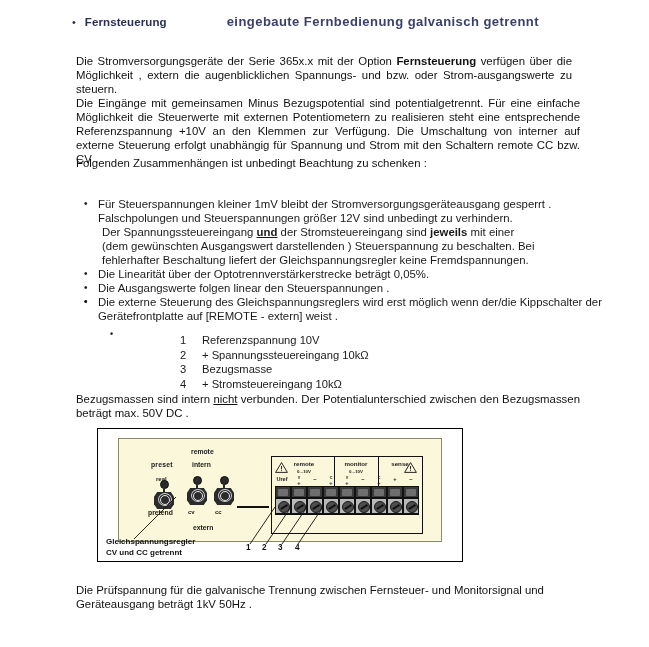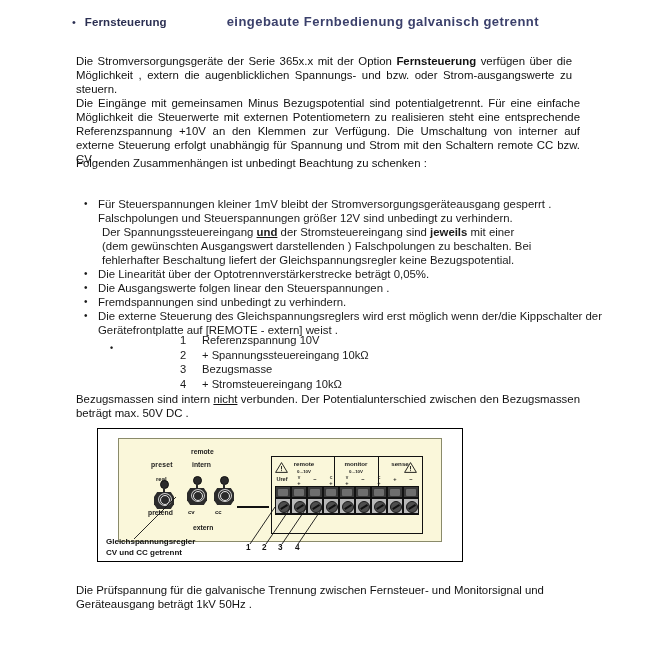--- a/index.html
+++ b/index.html
@@ -141,37 +141,36 @@
 
   <div class="blist">
 
     <div class="bi" style="height:70px;">
       <span class="bu">•</span>
       <div class="just" style="width:482px;margin-top:27px;">Für  Steuerspannungen  kleiner  1mV  bleibt  der  Stromversorgungsgeräteausgang  gesperrt .</div>
       <div>Falschpolungen und  Steuerspannungen  größer 12V  sind unbedingt zu verhindern.</div>
       <div style="padding-left:4px;">
         <span>Der Spannungssteuereingang  </span><span class="u b">und</span><span> der Stromsteuereingang   sind  </span><span class="b">jeweils</span><span> mit einer</span>
       </div>
-      <div style="padding-left:4px;">(dem  gewünschten  Ausgangswert darstellenden )  Falschpolungen  zu beschalten. Bei</div>
-      <div style="padding-left:4px;">fehlerhafter Beschaltung  liefert der Gleichspannungsregler keine Bezugspotential.</div>
+      <div style="padding-left:4px;">(dem  gewünschten  Ausgangswert darstellenden )  Steuerspannung  zu beschalten. Bei</div>
+      <div style="padding-left:4px;">fehlerhafter Beschaltung  liefert der Gleichspannungsregler keine Fremdspannungen.</div>
     </div>
 
     <div class="bi">
       <span class="bu">•</span>
       <span>Die Linearität über der Optotrennverstärkerstrecke beträgt  0,05%.</span>
     </div>
 
     <div class="bi">
       <span class="bu">•</span>
       <span>Die Ausgangswerte folgen linear den Steuerspannungen .</span>
     </div>
 
     <div class="bi">
       <span class="bu">•</span>
-      <span>Fremdspannungen  sind unbedingt zu verhindern.</span>
     </div>
 
     <div class="bi just" style="width:504px;">
       <span class="bu">•</span>
       <span>Die externe Steuerung des Gleichspannungsreglers wird erst möglich wenn der/die Kippschalter der Gerätefrontplatte auf  [REMOTE - extern]  weist .</span>
     </div>
 
     <div class="sub">
       <span class="bu">•</span>
     </div>

